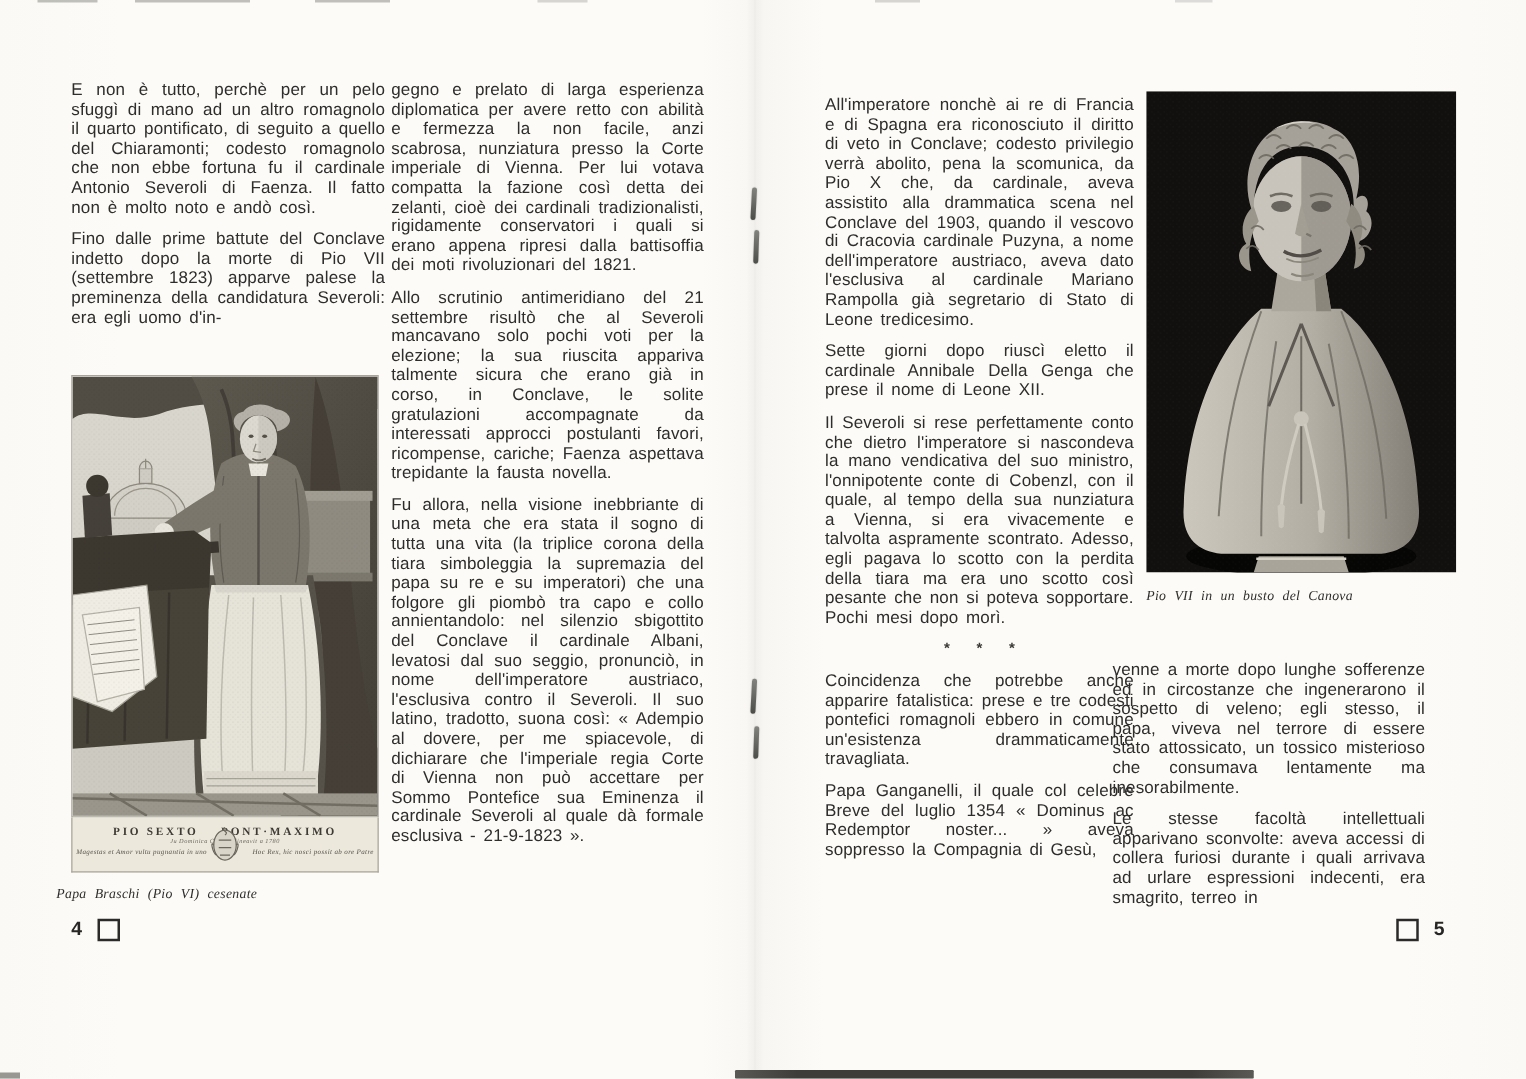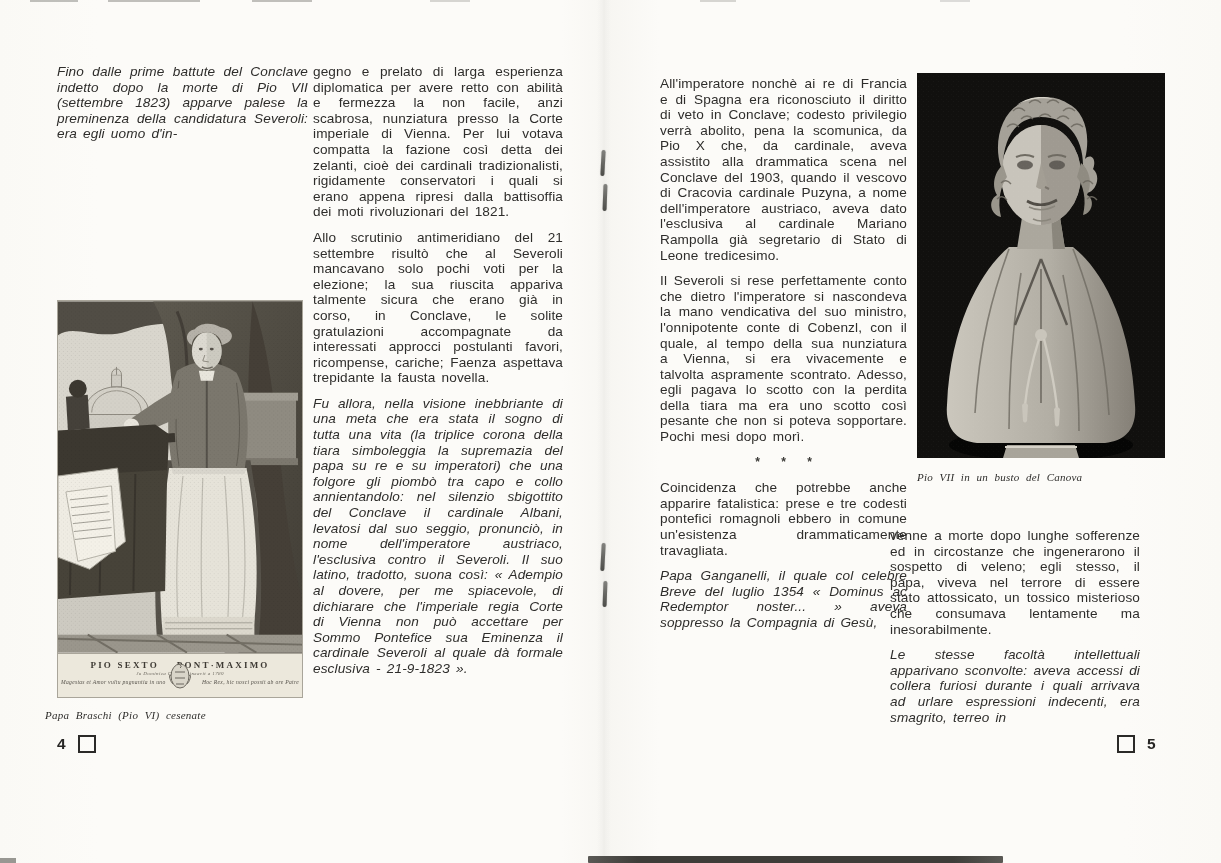--- a/index.html
+++ b/index.html
@@ -10,21 +10,21 @@
   }
   .scan{position:absolute;inset:0;background:
     linear-gradient(90deg,#faf9f5 0%,#fcfbf8 8%,#fcfbf8 46%,#f7f6f2 50%,#fcfbf8 54%,#fcfbf8 92%,#faf9f5 100%);}
   
   .col{
     position:absolute;text-align:justify;
     font-size:13.6px;line-height:15.6px;color:#2e2d2b;
     word-spacing:2.2px;letter-spacing:.12px;
   }
   .col p{margin:0 0 10px 0;}
-  .col p:last-child{margin-bottom:0;font-style:italic;}
+  .col p:last-child{margin-bottom:0;}
   .stars{
     text-align:center;font-weight:bold;font-size:12px;color:#3a3936;
     letter-spacing:0;word-spacing:18px;margin:7px 0 11px 0;
   }
   
   .caption{
     position:absolute;font-family:"Liberation Serif","DejaVu Serif",serif;
     font-style:italic;font-size:11px;line-height:17px;color:#2e2d2b;
     letter-spacing:.25px;word-spacing:3.5px;
   }
@@ -74,20 +74,21 @@
   <div class="corner-mark"></div>
 
   <div class="staple-seg" style="left:601px;top:150px;height:26px;transform:rotate(3deg)"></div>
   <div class="staple-seg" style="left:603px;top:184px;height:27px;transform:rotate(2deg)"></div>
   <div class="staple-seg" style="left:601px;top:543px;height:28px;transform:rotate(3deg)"></div>
   <div class="staple-seg" style="left:603px;top:581px;height:26px;transform:rotate(2deg)"></div>
 
   <section>
 
     <div class="col" style="left:57px;top:64px;width:251px">
+      <p>E non è tutto, perchè per un pelo sfuggì di mano ad un altro romagnolo il quarto pontificato, di seguito a quello del Chiaramonti; codesto romagnolo che non ebbe fortuna fu il cardinale Antonio Severoli di Faenza. Il fatto non è molto noto e andò così.</p>
       <p>Fino dalle prime battute del Conclave indetto dopo la morte di Pio VII (settembre 1823) apparve palese la preminenza della candidatura Severoli: era egli uomo d'in-</p>
     </div>
 
     <figure class="figure" style="left:57px;top:300px;width:246px">
       <svg width="246" height="354" viewBox="0 0 246 354" style="display:block;border:1px solid #a9a59a;box-sizing:border-box">
         <defs>
           <pattern id="grain" width="4" height="4" patternUnits="userSpaceOnUse">
             <rect width="4" height="4" fill="none"></rect>
             <rect x="1" y="2" width="1" height="1" fill="#00000012"></rect>
             <rect x="3" y="0" width="1" height="1" fill="#00000009"></rect>
@@ -226,20 +227,21 @@
       <p>gegno e prelato di larga esperienza diplomatica per avere retto con abilità e fermezza la non facile, anzi scabrosa, nunziatura presso la Corte imperiale di Vienna. Per lui votava compatta la fazione così detta dei zelanti, cioè dei cardinali tradizionalisti, rigidamente conservatori i quali si erano appena ripresi dalla battisoffia dei moti rivoluzionari del 1821.</p>
       <p>Allo scrutinio antimeridiano del 21 settembre risultò che al Severoli mancavano solo pochi voti per la elezione; la sua riuscita appariva talmente sicura che erano già in corso, in Conclave, le solite gratulazioni accompagnate da interessati approcci postulanti favori, ricompense, cariche; Faenza aspettava trepidante la fausta novella.</p>
       <p>Fu allora, nella visione inebbriante di una meta che era stata il sogno di tutta una vita (la triplice corona della tiara simboleggia la supremazia del papa su re e su imperatori) che una folgore gli piombò tra capo e collo annientandolo: nel silenzio sbigottito del Conclave il cardinale Albani, levatosi dal suo seggio, pronunciò, in nome dell'imperatore austriaco, l'esclusiva contro il Severoli. Il suo latino, tradotto, suona così: « Adempio al dovere, per me spiacevole, di dichiarare che l'imperiale regia Corte di Vienna non può accettare per Sommo Pontefice sua Eminenza il cardinale Severoli al quale dà formale esclusiva - 21-9-1823 ».</p>
     </div>
   </section>
 
   <section>
 
     <div class="col" style="left:660px;top:76px;width:247px">
       <p>All'imperatore nonchè ai re di Francia e di Spagna era riconosciuto il diritto di veto in Conclave; codesto privilegio verrà abolito, pena la scomunica, da Pio X che, da cardinale, aveva assistito alla drammatica scena nel Conclave del 1903, quando il vescovo di Cracovia cardinale Puzyna, a nome dell'imperatore austriaco, aveva dato l'esclusiva al cardinale Mariano Rampolla già segretario di Stato di Leone tredicesimo.</p>
+      <p>Sette giorni dopo riuscì eletto il cardinale Annibale Della Genga che prese il nome di Leone XII.</p>
       <p>Il Severoli si rese perfettamente conto che dietro l'imperatore si nascondeva la mano vendicativa del suo ministro, l'onnipotente conte di Cobenzl, con il quale, al tempo della sua nunziatura a Vienna, si era vivacemente e talvolta aspramente scontrato. Adesso, egli pagava lo scotto con la perdita della tiara ma era uno scotto così pesante che non si poteva sopportare. Pochi mesi dopo morì.</p>
       <p class="stars">* * *</p>
       <p>Coincidenza che potrebbe anche apparire fatalistica: prese e tre codesti pontefici romagnoli ebbero in comune un'esistenza drammaticamente travagliata.</p>
       <p>Papa Ganganelli, il quale col celebre Breve del luglio 1354 « Dominus ac Redemptor noster... » aveva soppresso la Compagnia di Gesù,</p>
     </div>
 
     <figure class="figure" style="left:917px;top:73px;width:248px">
       <svg width="248" height="385" viewBox="0 0 248 385" style="display:block">
         <defs>
           <linearGradient id="bustShade" x1="0" y1="0" x2="1" y2="0">

